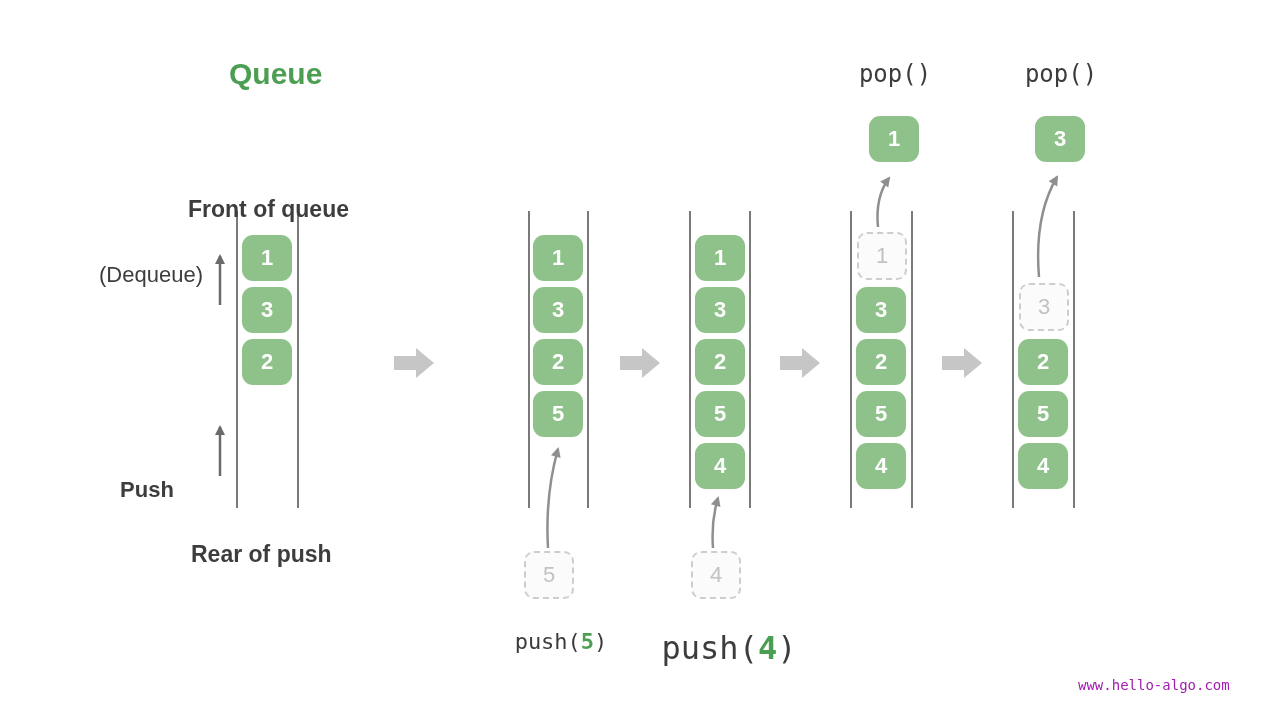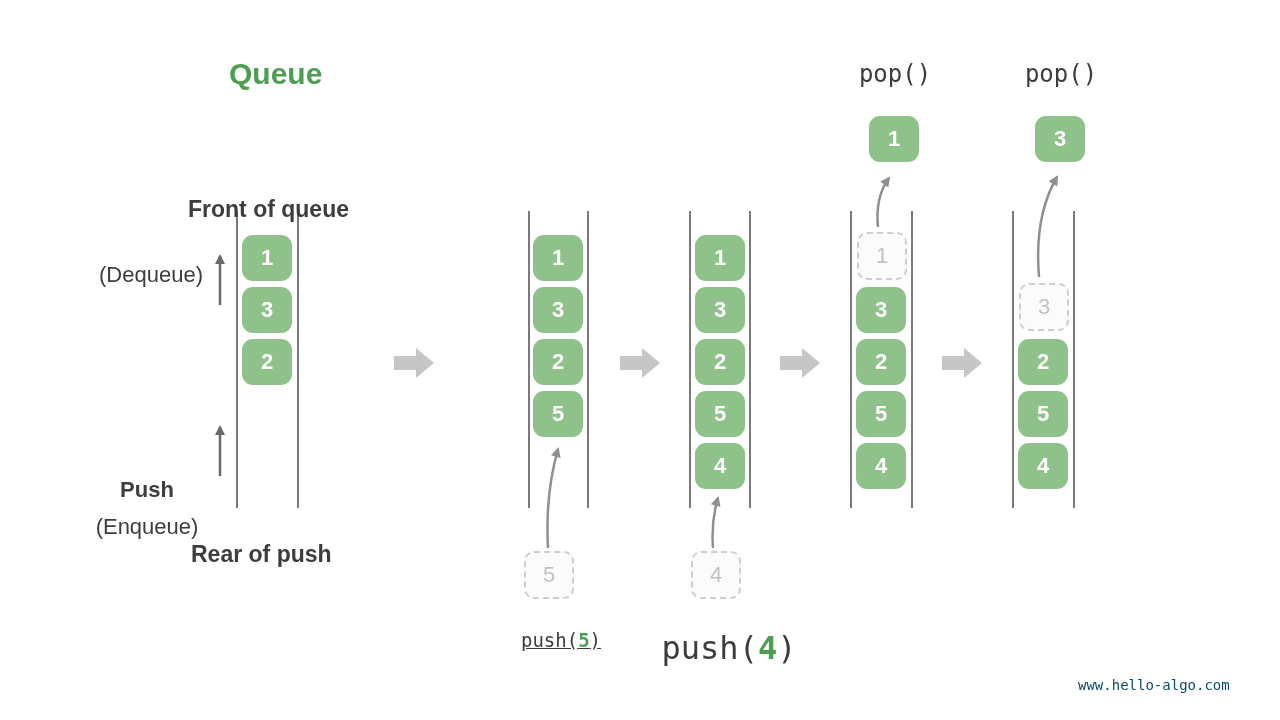--- a/index.html
+++ b/index.html
@@ -32,21 +32,21 @@
     color:#ffffff;font-size:22px;font-weight:bold;
     display:flex;align-items:center;justify-content:center;
   }
   .ghost-box{
     width:46px;height:44px;border-radius:10px;background:#fbfbfb;
     border:2px dashed #cdcdcd;color:#c2c2c2;font-size:22px;font-weight:normal;
     display:flex;align-items:center;justify-content:center;
   }
   .watermark{
     font-family:"DejaVu Sans Mono","Liberation Mono",monospace;
-    font-size:14px;color:#0c4a6e;white-space:nowrap;
+    font-size:14px;color:#a21caf;white-space:nowrap;
   }
   svg{position:absolute;left:0;top:0;pointer-events:none;}
 </style>
 </head>
 <body>
 
 <div id="stage">
 
   <svg width="1280" height="720">
     <defs>
@@ -89,21 +89,20 @@
 
   <div class="abs title" style="left:229px;top:57px;">Queue</div>
   <div class="abs big-label" style="left:188px;top:160px;margin-top:36px;">Front of queue</div>
   <div class="abs big-label" style="left:191px;top:541px;">Rear of push</div>
 
   <div class="abs side-label" style="left:61px;top:256px;">
     <span class="sub">(Dequeue)</span>
   </div>
   <div class="abs side-label" style="left:57px;top:428px;margin-top:43px;">
     <span class="op">Push</span>
-    <span class="sub">(Enqueue)</span>
   </div>
 
   <div class="abs code center-x" style="left:895px;top:60px;">pop()</div>
   <div class="abs code center-x" style="left:1061px;top:60px;">pop()</div>
 
   <div class="abs green-box" style="left:869px;top:116px;">
       <span>1</span>
     </div>
   <div class="abs green-box" style="left:1035px;top:116px;">
       <span>3</span>
@@ -177,18 +176,18 @@
       <span>4</span>
     </div>
 
   <div class="abs ghost-box" style="left:524px;top:551px;">
       <span>5</span>
     </div>
   <div class="abs ghost-box" style="left:691px;top:551px;">
       <span>4</span>
     </div>
 
-  <div class="abs code center-x" style="left:561px;top:629px;font-size:19px;text-decoration:underline;"><span>push(</span><span class="arg">5</span><span>)</span></div>
+  <div class="abs code center-x" style="left:561px;top:629px;font-size:22px;"><span>push(</span><span class="arg">5</span><span>)</span></div>
   <div class="abs code center-x" style="left:729px;top:629px;font-size:32px;"><span>push(</span><span class="arg">4</span><span>)</span></div>
 
   <div class="abs watermark" style="left:1078px;top:677px;">www.hello-algo.com</div>
 
 </div>
 
 </body></html>

